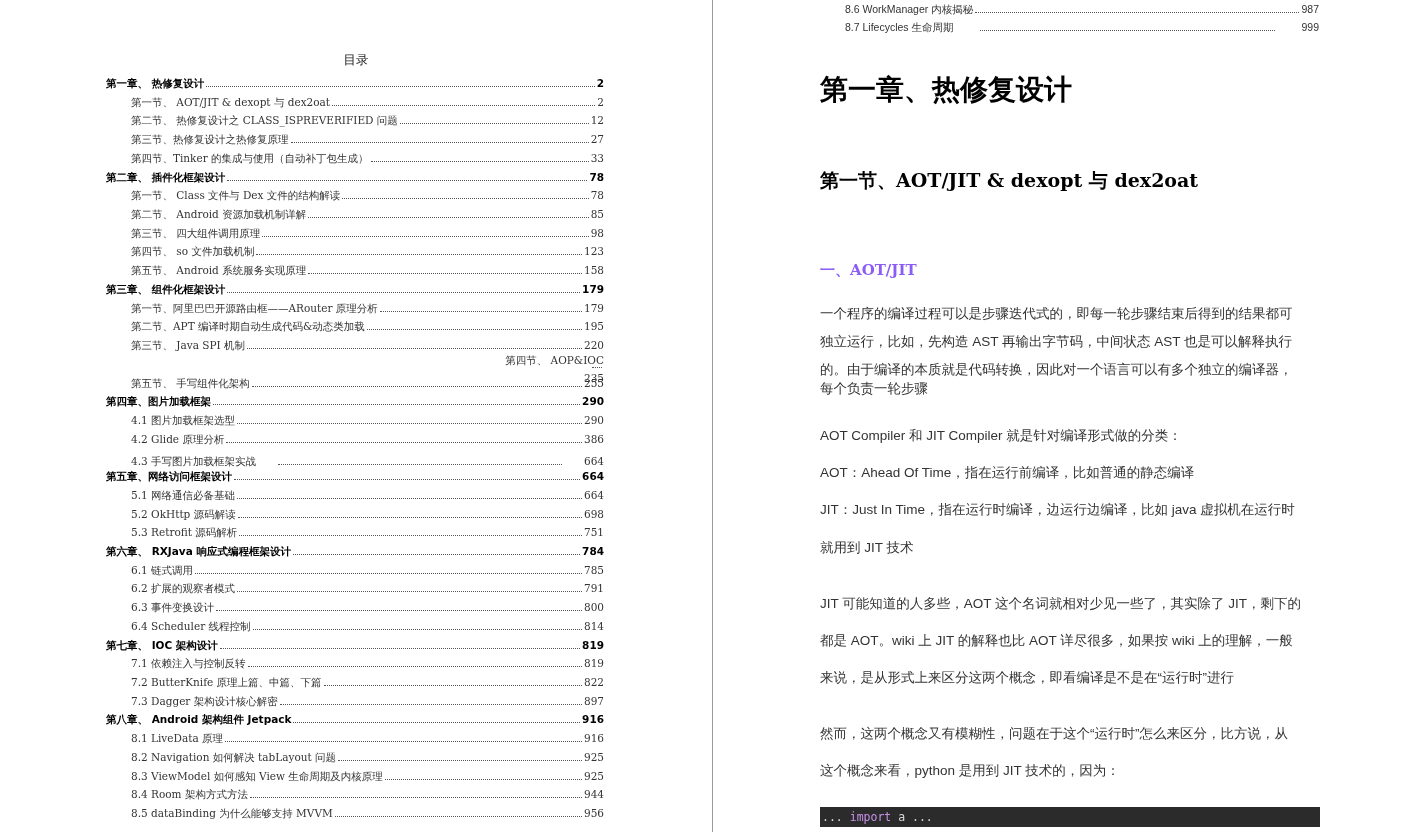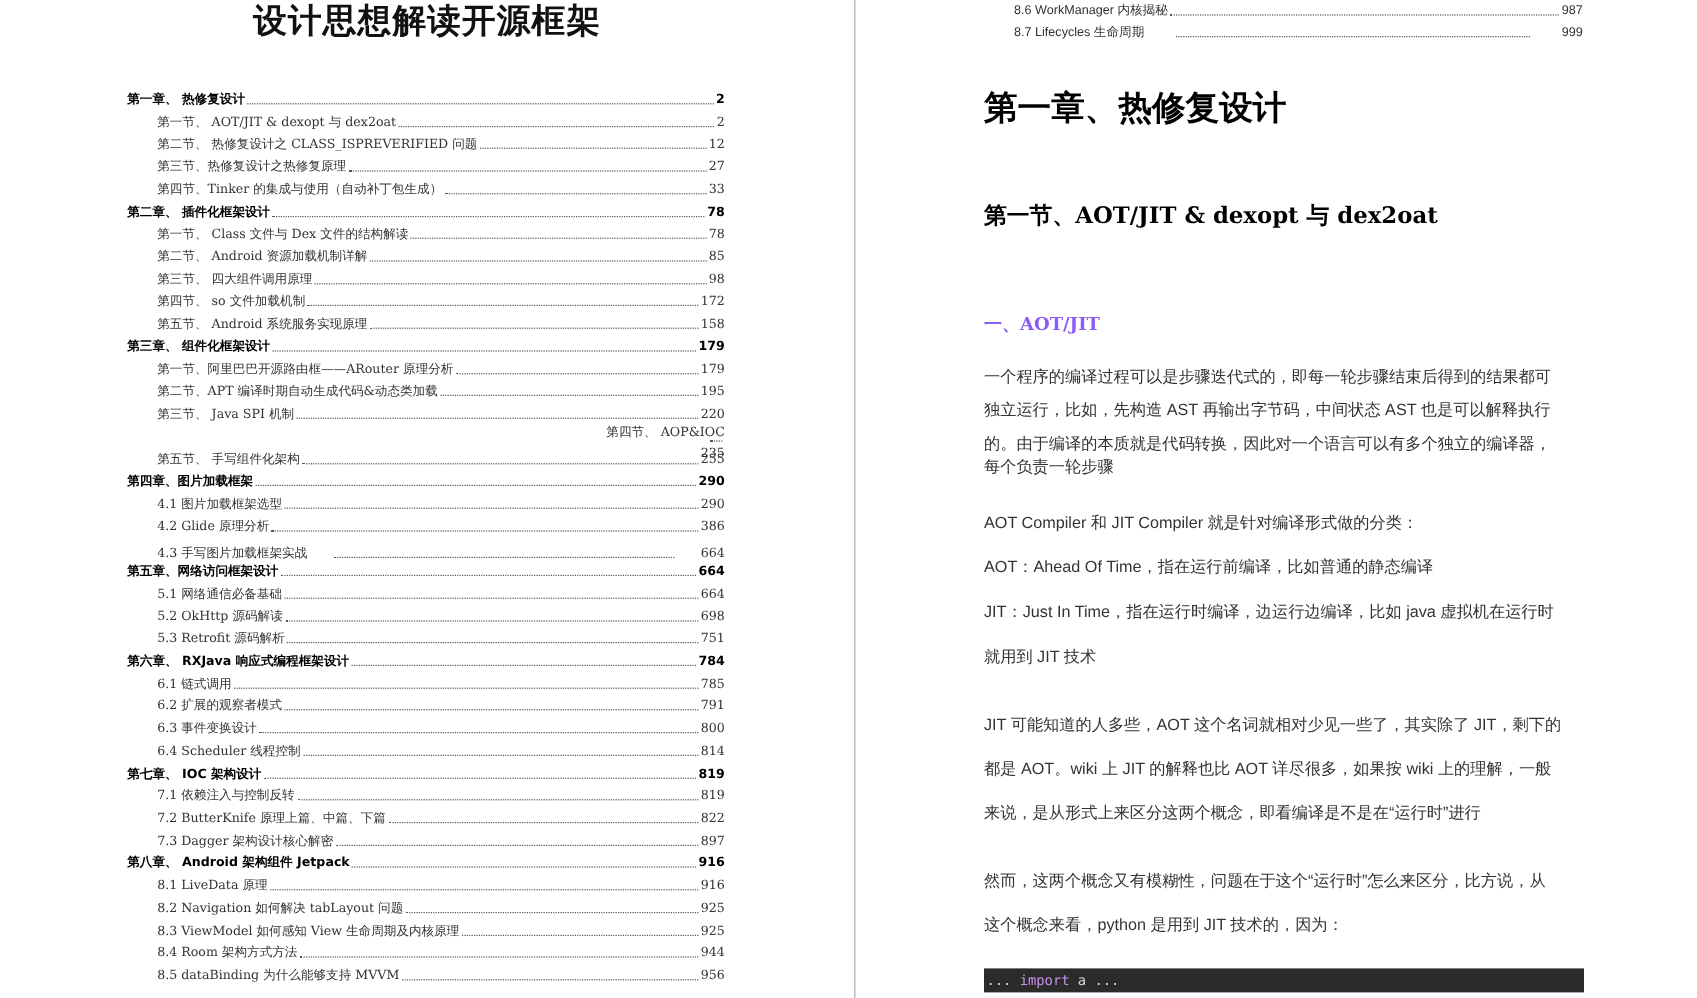--- a/index.html
+++ b/index.html
@@ -41,21 +41,21 @@
 
   .code-block { position:absolute; left:820px; top:807px; width:500px; height:20px;
                 background:#2b2b2b; font-family:"DejaVu Sans Mono", monospace; font-size:11.5px;
                 line-height:20px; color:#d8d8d8; padding-left:2px; box-sizing:border-box; }
   .code-kw { color:#c792ea; }
 </style>
 </head>
 <body>
 
 <div class="page" id="page-left">
-  <div class="doc-title">设计思想解读开源框架</div>
+  <div class="toc-heading">目录</div>
   <div id="toc-container">
       <div class="toc-row ch" style="top: 72px;">
         <span class="toc-label">第一章、 热修复设计</span>
         <span class="toc-dots"></span>
         <span class="toc-page">2</span>
       </div>
       <div class="toc-row sec" style="top: 90.72px;">
         <span class="toc-label">第一节、 AOT/JIT &amp; dexopt 与 dex2oat</span>
         <span class="toc-dots"></span>
         <span class="toc-page">2</span>
@@ -91,21 +91,21 @@
         <span class="toc-page">85</span>
       </div>
       <div class="toc-row sec" style="top: 221.76px;">
         <span class="toc-label">第三节、 四大组件调用原理</span>
         <span class="toc-dots"></span>
         <span class="toc-page">98</span>
       </div>
       <div class="toc-row sec" style="top: 240.48px;">
         <span class="toc-label">第四节、 so 文件加载机制</span>
         <span class="toc-dots"></span>
-        <span class="toc-page">172</span>
+        <span class="toc-page">123</span>
       </div>
       <div class="toc-row sec" style="top: 259.2px;">
         <span class="toc-label">第五节、 Android 系统服务实现原理</span>
         <span class="toc-dots"></span>
         <span class="toc-page">158</span>
       </div>
       <div class="toc-row ch" style="top: 277.92px;">
         <span class="toc-label">第三章、 组件化框架设计</span>
         <span class="toc-dots"></span>
         <span class="toc-page">179</span>

